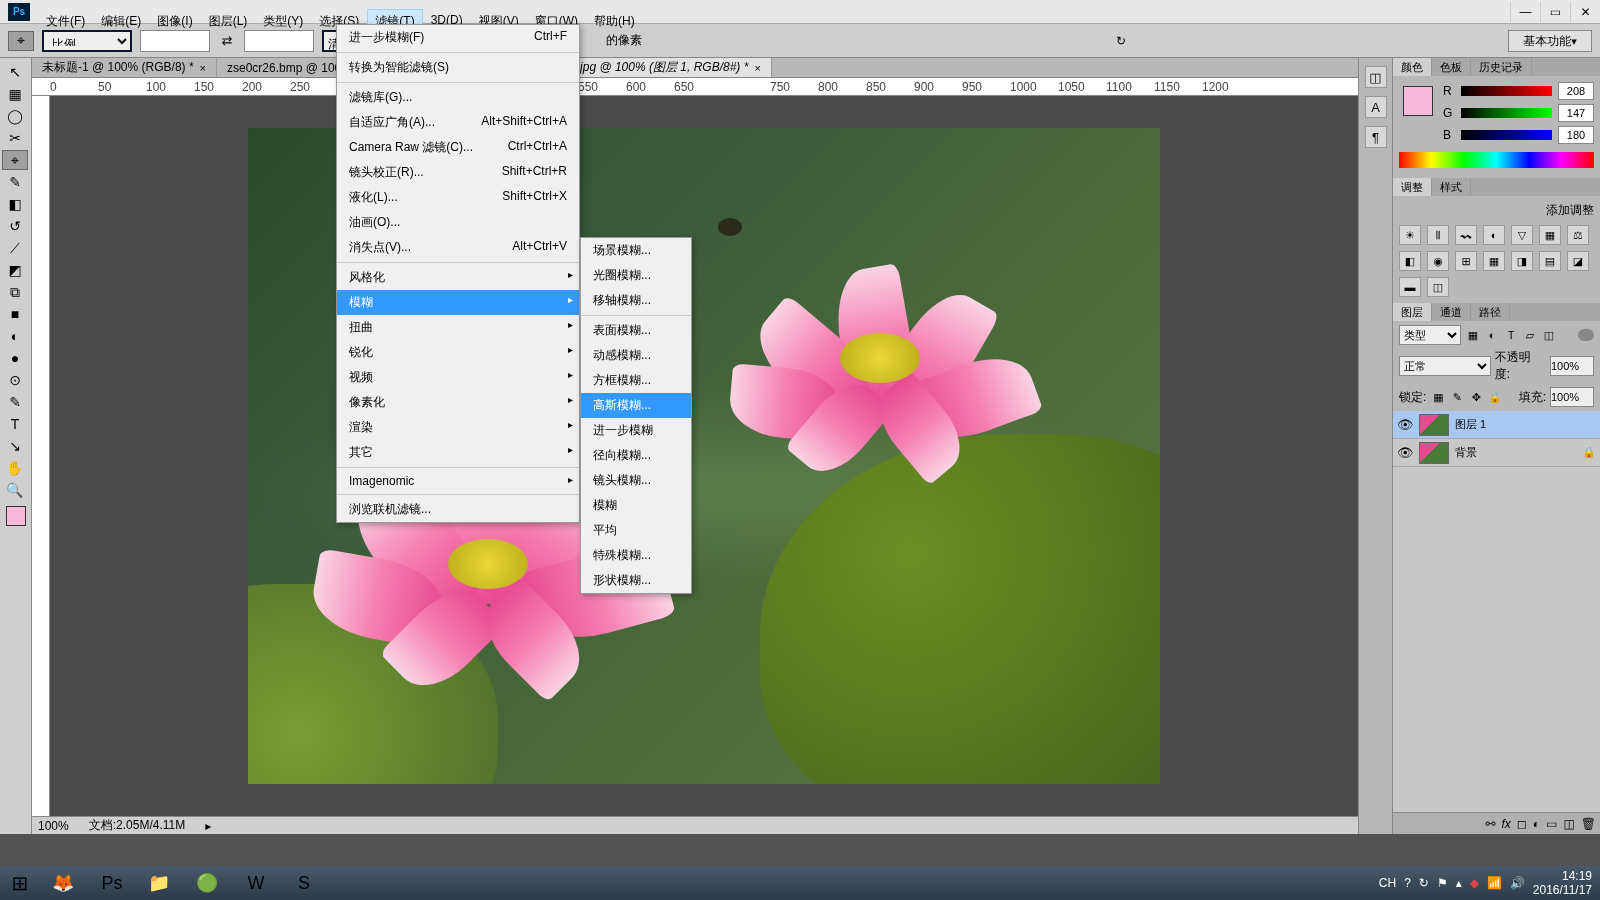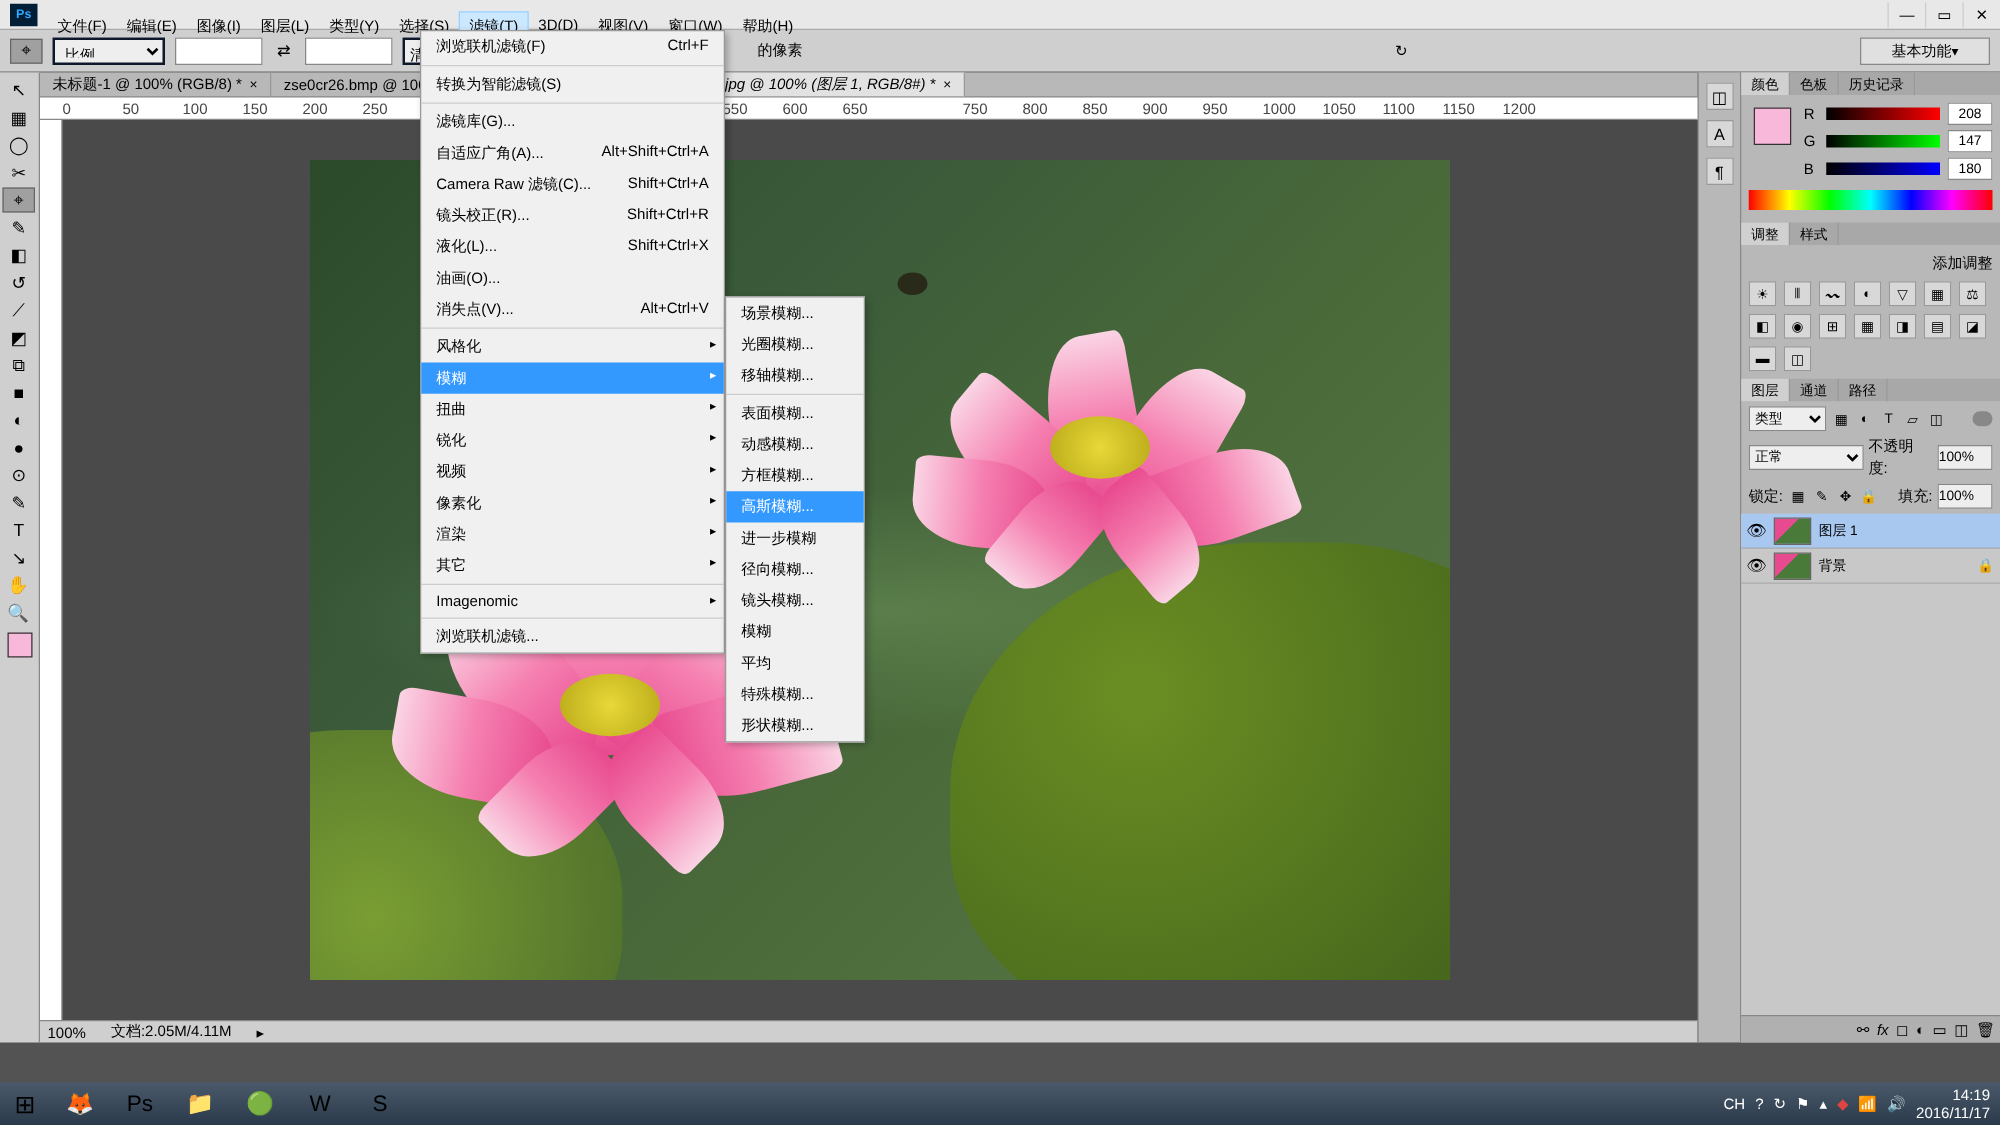--- a/index.html
+++ b/index.html
@@ -71,21 +71,21 @@
 .lock-badge { margin-left: auto; font-size: 11px; }
 .layer-foot { height: 22px; background: #b0b0b0; border-top: 1px solid #888; display: flex; align-items: center; justify-content: flex-end; padding: 0 4px; gap: 6px; }
 .lf-ic { font-size: 12px; cursor: pointer; }
 .dropdown { position: absolute; background: #f0f0f0; border: 1px solid #999; box-shadow: 2px 2px 6px rgba(0,0,0,0.3); z-index: 100; }
 .dd-filter { left: 336px; top: 24px; width: 244px; }
 .dd-item { padding: 4px 12px; display: flex; justify-content: space-between; cursor: pointer; font-size: 12px; position: relative; }
 .dd-item.hl { background: #3399ff; color: #fff; }
 .dd-sep { height: 1px; background: #ccc; margin: 2px 0; }
 .dd-arrow::after { content: "▸"; position: absolute; right: 6px; font-size: 10px; }
 .dd-blur { left: 580px; top: 237px; width: 112px; }
-.workspace-sel { position: absolute; top: 30px; right: 8px; width: 104px; height: 22px; background: #e0e0e0; border: 1px solid #888; display: flex; align-items: center; justify-content: center; font-size: 11px; cursor: pointer; }
+.workspace-sel { position: absolute; top: 30px; right: 8px; width: 84px; height: 22px; background: #e0e0e0; border: 1px solid #888; display: flex; align-items: center; justify-content: center; font-size: 11px; cursor: pointer; }
 .taskbar { position: absolute; bottom: 0; left: 0; right: 0; height: 34px; background: linear-gradient(to bottom, #4a5a6a, #2a3a4a); display: flex; align-items: center; }
 .start { width: 40px; height: 30px; display: flex; align-items: center; justify-content: center; font-size: 20px; }
 .tb-ic { width: 44px; height: 30px; display: flex; align-items: center; justify-content: center; font-size: 18px; margin: 0 2px; cursor: pointer; }
 .tray { margin-left: auto; display: flex; align-items: center; color: #fff; font-size: 11px; gap: 8px; padding: 0 8px; }
 .clock { text-align: right; line-height: 1.2; }
 .color-sw-big { width: 30px; height: 30px; background: #f7b8d9; border: 1px solid #333; position: relative; margin: 4px; }
 .color-sw-big::after { content: ""; position: absolute; left: 8px; top: 8px; width: 30px; height: 30px; background: #fff; border: 1px solid #333; z-index: -1; }
 .chain-ic { width: 18px; height: 18px; display: flex; align-items: center; justify-content: center; font-size: 13px; }
 </style>
 </head>
@@ -352,38 +352,38 @@
         <div class="lf-ic">▭</div>
         <div class="lf-ic">◫</div>
         <div class="lf-ic">🗑</div>
       </div>
     </div>
   </div>
 </div>
 
 <div class="dropdown dd-filter" id="filter-menu">
     <div class="dd-item">
-      <span>浏览联机滤镜(F)</span>
+      <span>进一步模糊(F)</span>
       <span>Ctrl+F</span>
     </div>
     <div class="dd-sep"></div>
     <div class="dd-item">
       <span>转换为智能滤镜(S)</span>
     </div>
     <div class="dd-sep"></div>
     <div class="dd-item">
       <span>滤镜库(G)...</span>
     </div>
     <div class="dd-item">
       <span>自适应广角(A)...</span>
       <span>Alt+Shift+Ctrl+A</span>
     </div>
     <div class="dd-item">
       <span>Camera Raw 滤镜(C)...</span>
-      <span>Shift+Ctrl+A</span>
+      <span>Ctrl+Ctrl+A</span>
     </div>
     <div class="dd-item">
       <span>镜头校正(R)...</span>
       <span>Shift+Ctrl+R</span>
     </div>
     <div class="dd-item">
       <span>液化(L)...</span>
       <span>Shift+Ctrl+X</span>
     </div>
     <div class="dd-item">

